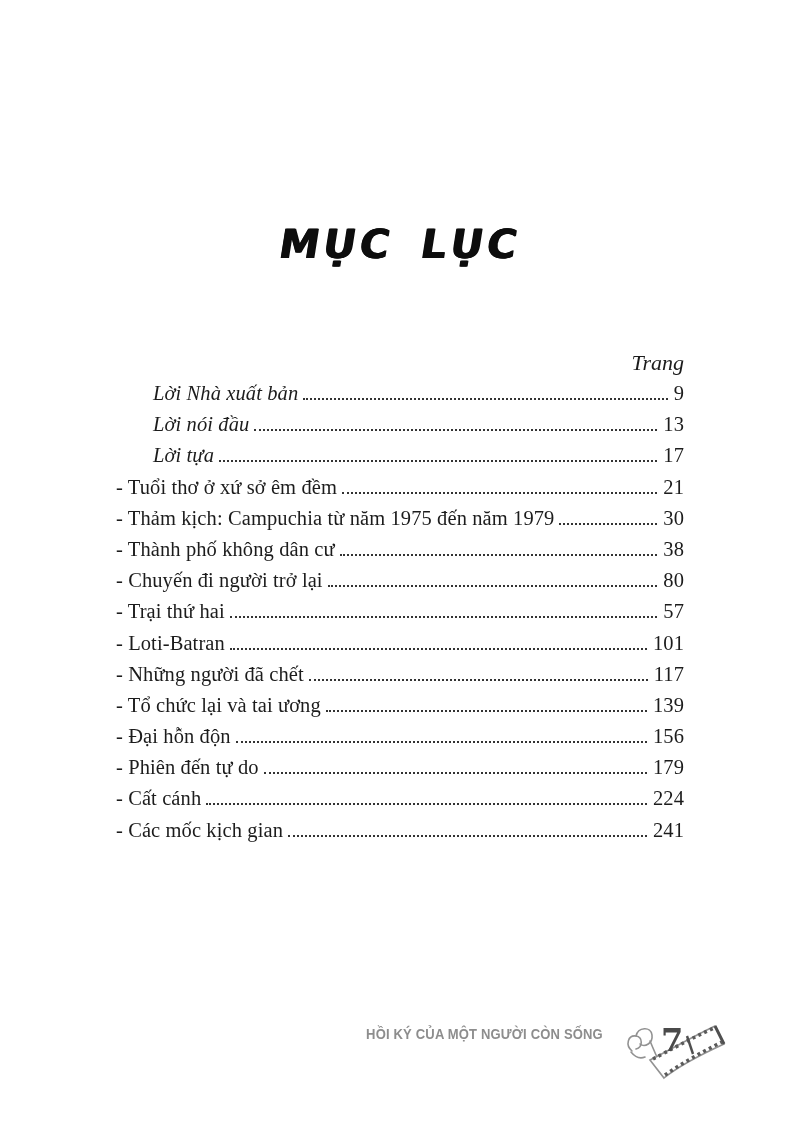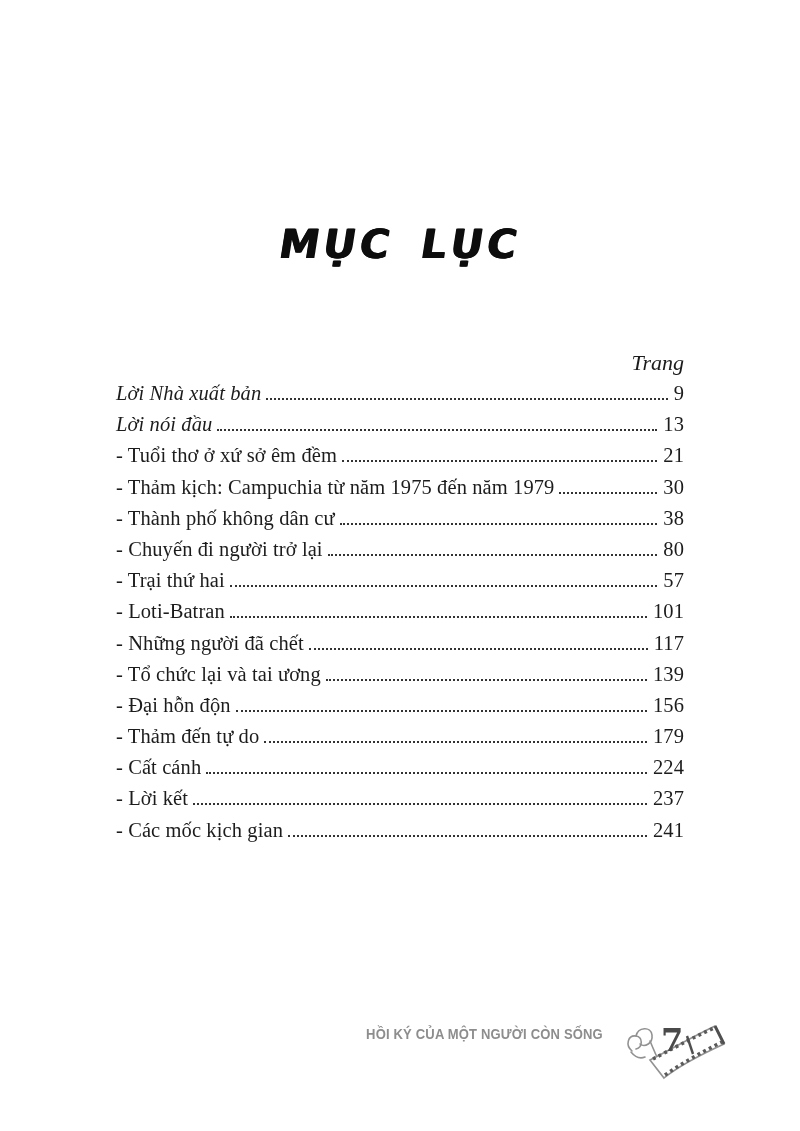--- a/index.html
+++ b/index.html
@@ -51,21 +51,21 @@
     text-align:center;
   }
   .toc-row{
     display:flex;
     align-items:baseline;
     height:31.2px;
     font-size:20.5px;
     letter-spacing:0.1px;
   }
   .toc-row .label{white-space:nowrap;}
-  .toc-row.front-matter .label{font-style:italic;}
+  .toc-row.front-matter .label{font-style:italic;margin-left:37px;}
   .leader{
     flex:1;
     height:0;
     min-width:18px;
     border-bottom:2px dotted #333333;
     margin:0 6px 0 5px;
   }
   .pagenum{white-space:nowrap;}
 
   
@@ -111,20 +111,25 @@
         <div class="toc-row front-matter">
       <span class="label">Lời Nhà xuất bản</span>
       <span class="leader"></span>
       <span class="pagenum">9</span>
     </div>
         <div class="toc-row front-matter">
       <span class="label">Lời nói đầu</span>
       <span class="leader"></span>
       <span class="pagenum">13</span>
     </div>
+        <div class="toc-row front-matter">
+      <span class="label">Lời tựa</span>
+      <span class="leader"></span>
+      <span class="pagenum">17</span>
+    </div>
         <div class="toc-row">
       <span class="label">- Tuổi thơ ở xứ sở êm đềm</span>
       <span class="leader"></span>
       <span class="pagenum">21</span>
     </div>
         <div class="toc-row">
       <span class="label">- Thảm kịch: Campuchia từ năm 1975 đến năm 1979</span>
       <span class="leader"></span>
       <span class="pagenum">30</span>
     </div>
@@ -157,33 +162,28 @@
       <span class="label">- Tổ chức lại và tai ương</span>
       <span class="leader"></span>
       <span class="pagenum">139</span>
     </div>
         <div class="toc-row">
       <span class="label">- Đại hỗn độn</span>
       <span class="leader"></span>
       <span class="pagenum">156</span>
     </div>
         <div class="toc-row">
-      <span class="label">- Thảm đến tự do</span>
+      <span class="label">- Phiên đến tự do</span>
       <span class="leader"></span>
       <span class="pagenum">179</span>
     </div>
         <div class="toc-row">
       <span class="label">- Cất cánh</span>
       <span class="leader"></span>
       <span class="pagenum">224</span>
-    </div>
-        <div class="toc-row">
-      <span class="label">- Lời kết</span>
-      <span class="leader"></span>
-      <span class="pagenum">237</span>
     </div>
         <div class="toc-row">
       <span class="label">- Các mốc kịch gian</span>
       <span class="leader"></span>
       <span class="pagenum">241</span>
     </div>
       </div>
   </div>
 
   <div class="footer">

